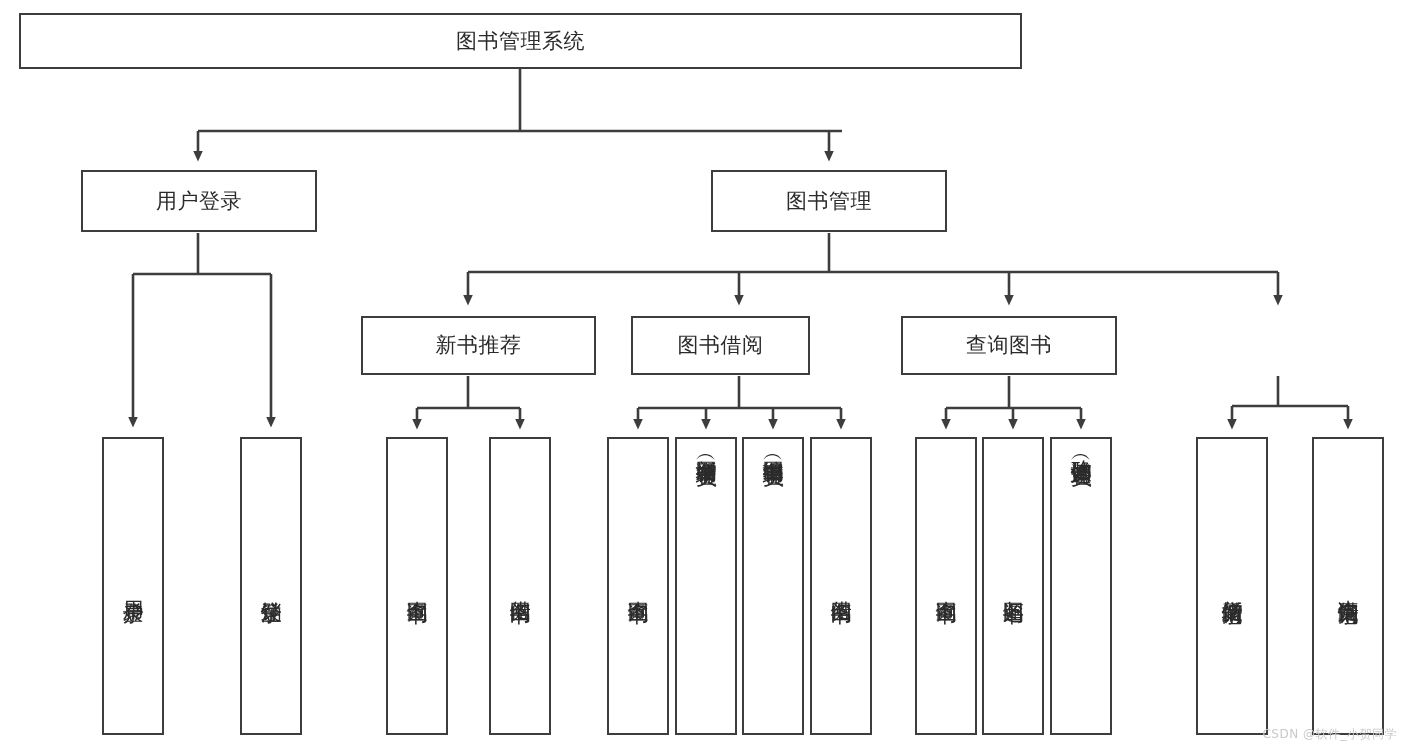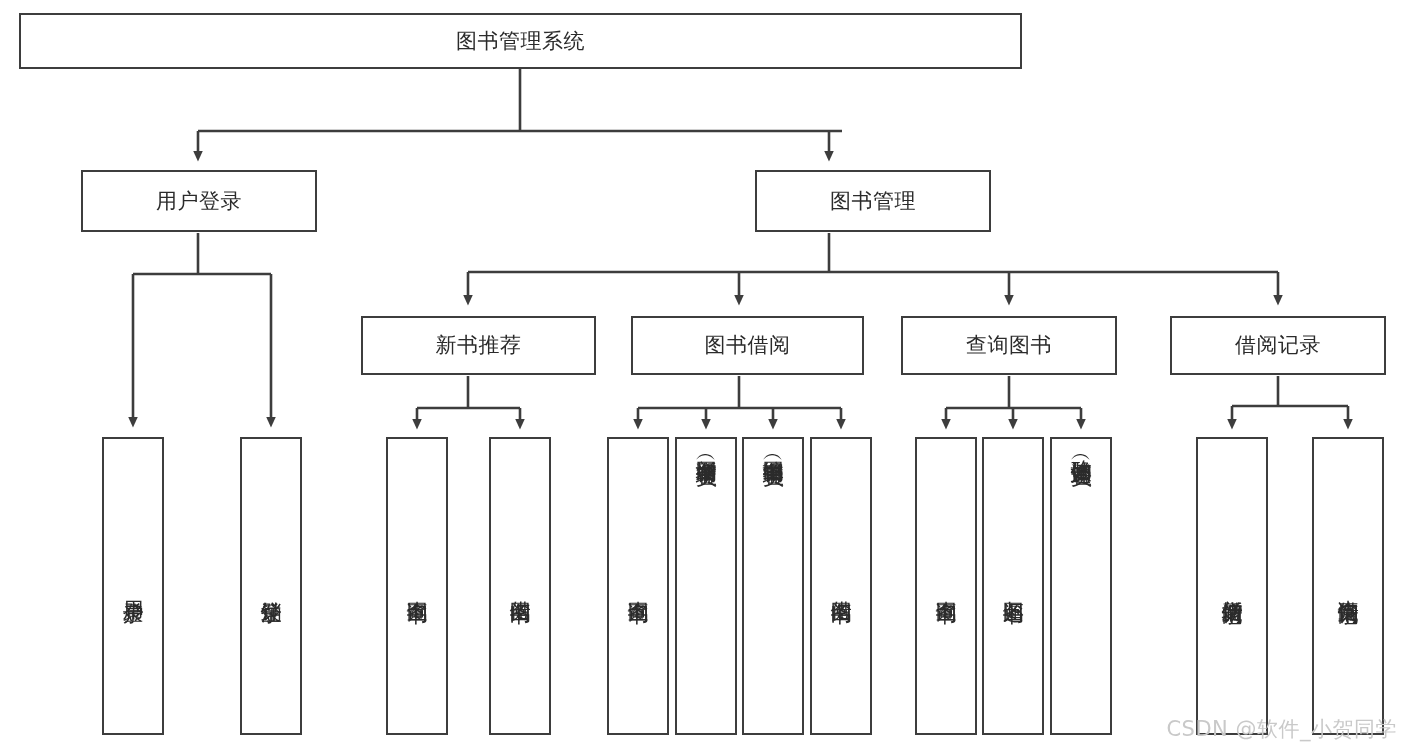--- a/index.html
+++ b/index.html
@@ -62,21 +62,21 @@
     white-space: nowrap;
   }
   .node.v.center {
     align-items: center;
     padding-top: 0;
   }
   .watermark {
     position: absolute;
     right: 8px;
     bottom: 4px;
-    font-size: 21px;
+    font-size: 12px;
     color: #c9c9c9;
     letter-spacing: 0.5px;
     white-space: nowrap;
     font-family: "DejaVu Sans", "Liberation Sans", sans-serif;
   }
 </style>
 </head>
 <body>
 
 <div id="canvas">
@@ -131,35 +131,32 @@
     </g>
   </svg>
 
   <div class="node h" style="left:19px; top:13px; width:1003px; height:56px;">
     <span class="label">图书管理系统</span>
   </div>
 
   <div class="node h" style="left:81px; top:170px; width:236px; height:62px;">
     <span class="label">用户登录</span>
   </div>
-  <div class="node h" style="left:711px; top:170px; width:236px; height:62px;margin-left:44px;">
+  <div class="node h" style="left:711px; top:170px; width:236px; height:62px;">
     <span class="label">图书管理</span>
   </div>
 
   <div class="node h" style="left:361px; top:316px; width:235px; height:59px;">
     <span class="label">新书推荐</span>
   </div>
-  <div class="node h" style="left:631px; top:316px; width:233px; height:59px;">
+  <div class="node h" style="left:631px; top:316px; width:179px; height:59px;">
     <span class="label">图书借阅</span>
   </div>
   <div class="node h" style="left:901px; top:316px; width:216px; height:59px;">
     <span class="label">查询图书</span>
-  </div>
-  <div class="node h" style="left:1170px; top:316px; width:216px; height:59px;">
-    <span class="label">借阅记录</span>
   </div>
 
   <div class="node v center" style="left:102px; top:437px; width:62px; height:298px;">
     <span class="label">用户登录</span>
   </div>
   <div class="node v center" style="left:240px; top:437px; width:62px; height:298px;">
     <span class="label">注销登录</span>
   </div>
 
   <div class="node v center" style="left:386px; top:437px; width:62px; height:298px;">

